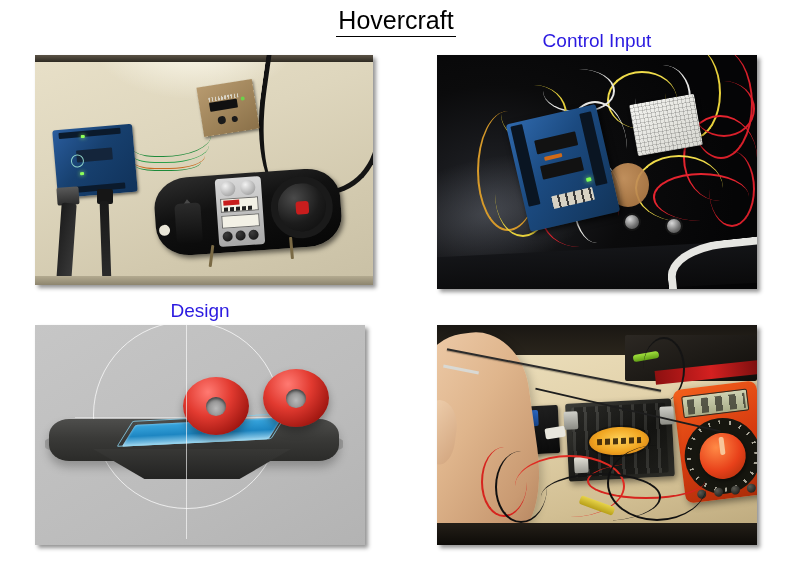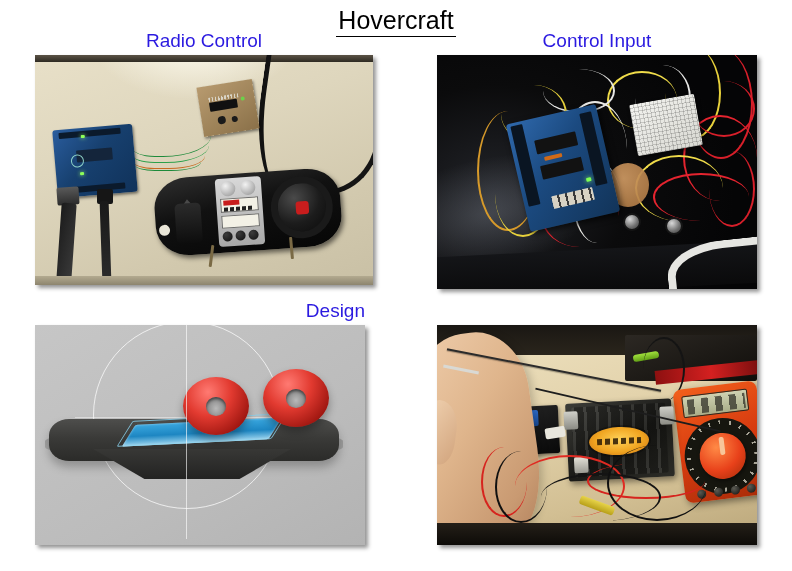--- a/index.html
+++ b/index.html
@@ -590,23 +590,22 @@
 </style>
 </head>
 <body>
 
 <div id="slide" style="background: rgb(255, 255, 255);">
 
   <div id="main-title" style="color: rgb(0, 0, 0);">
     <span class="underlined">Hovercraft</span>
   </div>
 
-  <div class="panel-title" id="title-radio" style="color: rgb(43, 26, 224);">Radio Control</div>
   <div class="panel-title" id="title-sensor" style="color: rgb(43, 26, 224);">Control Input</div>
-  <div class="panel-title" id="title-design" style="color: rgb(43, 26, 224); text-align: right;">Design</div>
+  <div class="panel-title" id="title-design" style="color: rgb(43, 26, 224);">Design</div>
 
   <div class="photo" id="photo-radio">
     <div class="inner">
       <div id="p1-deskedge"></div>
 
       <div id="p1-cableA"></div>
       <div id="p1-cableB"></div>
 
       <div id="p1-perf">
         <div class="pins"></div>

